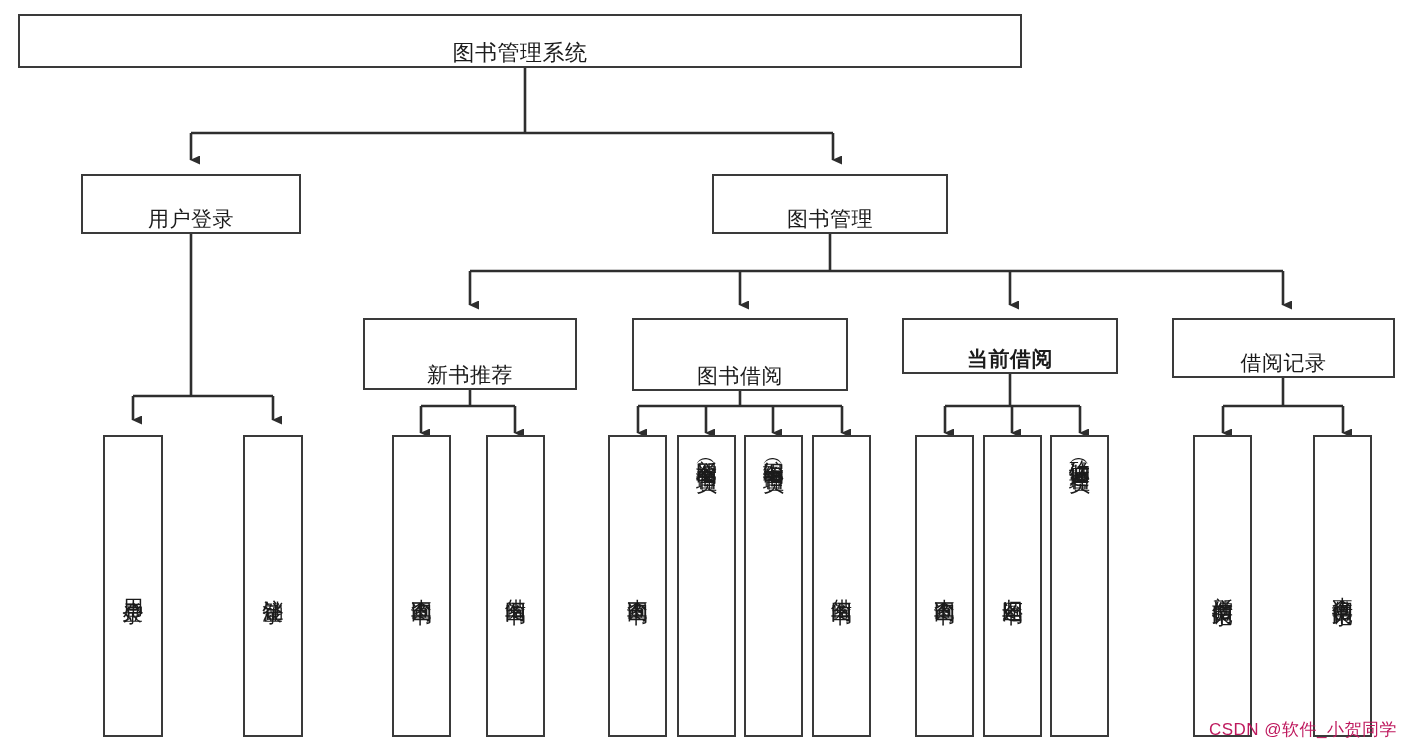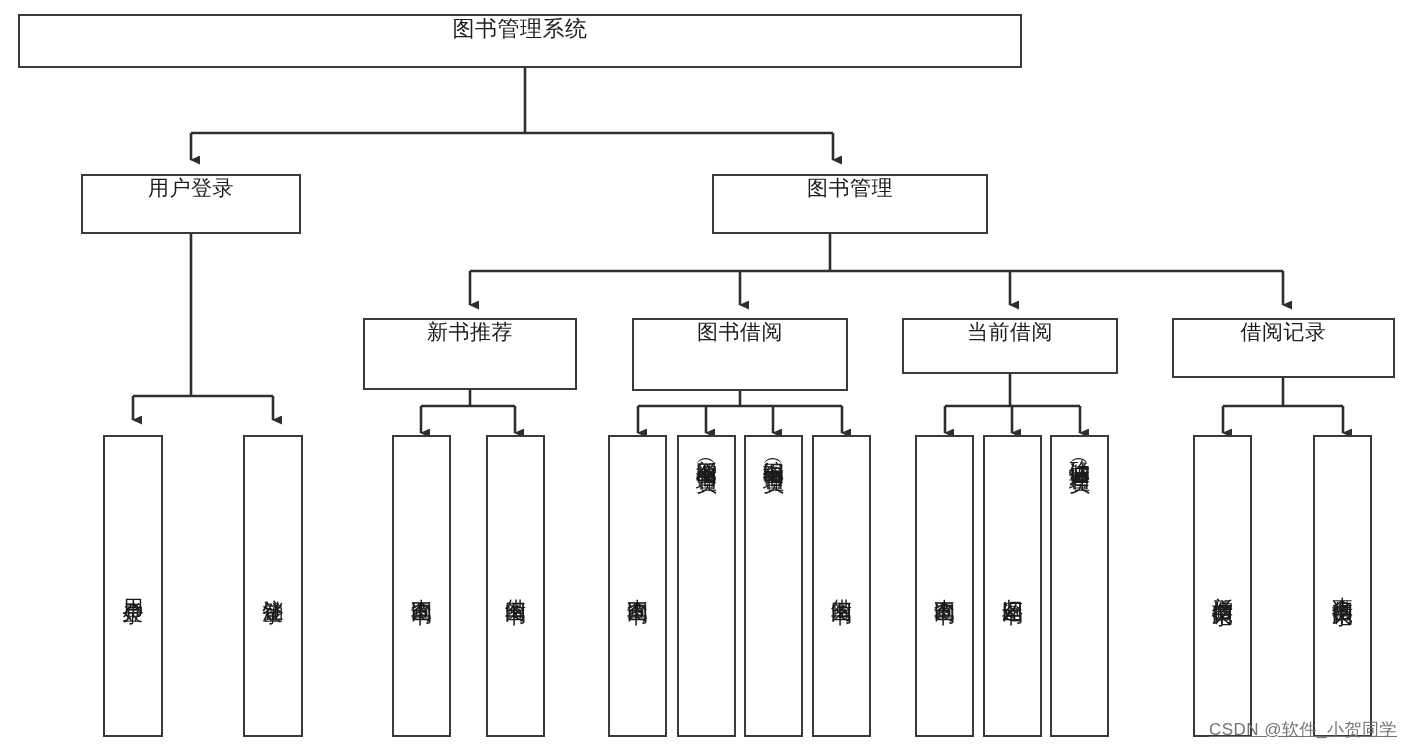--- a/index.html
+++ b/index.html
@@ -25,21 +25,21 @@
     width: 1405px;
     height: 747px;
     pointer-events: none;
   }
   .node {
     position: absolute;
     box-sizing: border-box;
     border: 2.5px solid #3a3a3a;
     background: #ffffff;
     display: flex;
-    align-items: flex-start;
+    align-items: flex-end;
     justify-content: center;
     color: #1b1b1b;
   }
   .node .node-label {
     display: block;
     text-align: center;
     line-height: 1.18;
     white-space: pre;
   }
   
@@ -67,25 +67,24 @@
   
   .node.vert.centered {
     align-items: center;
     padding-top: 0;
   }
   #watermark {
     position: absolute;
     right: 8px;
     bottom: 6px;
     font-size: 17px;
-    color: #737373;
+    color: #be185d;
     letter-spacing: 0.5px;
     white-space: nowrap;
     user-select: none;
-    text-decoration: underline;
   }
 </style>
 </head>
 <body>
 
 <div id="diagram-root">
 
   <svg id="edges-layer" viewBox="0 0 1405 747" width="1405" height="747" xmlns="http://www.w3.org/2000/svg">
     <defs>
       <marker id="arrowhead" markerWidth="9" markerHeight="10" refX="4.5" refY="9" orient="auto" markerUnits="userSpaceOnUse">
@@ -138,33 +137,33 @@
   </svg>
 
   <div class="node horiz root" style="left:18px; top:14px; width:1004px; height:54px;">
     <span class="node-label">图书管理系统</span>
   </div>
 
   <div class="node horiz" style="left:81px; top:174px; width:220px; height:60px;">
     <span class="node-label">用户登录</span>
   </div>
 
-  <div class="node horiz" style="left:712px; top:174px; width:276px; height:60px;">
+  <div class="node horiz" style="left:712px; top:174px; width:236px; height:60px;">
     <span class="node-label">图书管理</span>
   </div>
 
   <div class="node horiz" style="left:363px; top:318px; width:214px; height:72px;">
     <span class="node-label">新书推荐</span>
   </div>
 
   <div class="node horiz" style="left:632px; top:318px; width:216px; height:73px;">
     <span class="node-label">图书借阅</span>
   </div>
 
-  <div class="node horiz" style="left:902px; top:318px; width:216px; height:56px;">
+  <div class="node horiz" style="left:902px; top:318px; width:216px; height:56px;font-weight:bold;">
     <span class="node-label">当前借阅</span>
   </div>
 
   <div class="node horiz" style="left:1172px; top:318px; width:223px; height:60px;">
     <span class="node-label">借阅记录</span>
   </div>
 
   <div class="node vert centered" style="left:103px; top:435px; width:60px; height:302px;">
     <span class="node-label">用户登录</span>
   </div>

